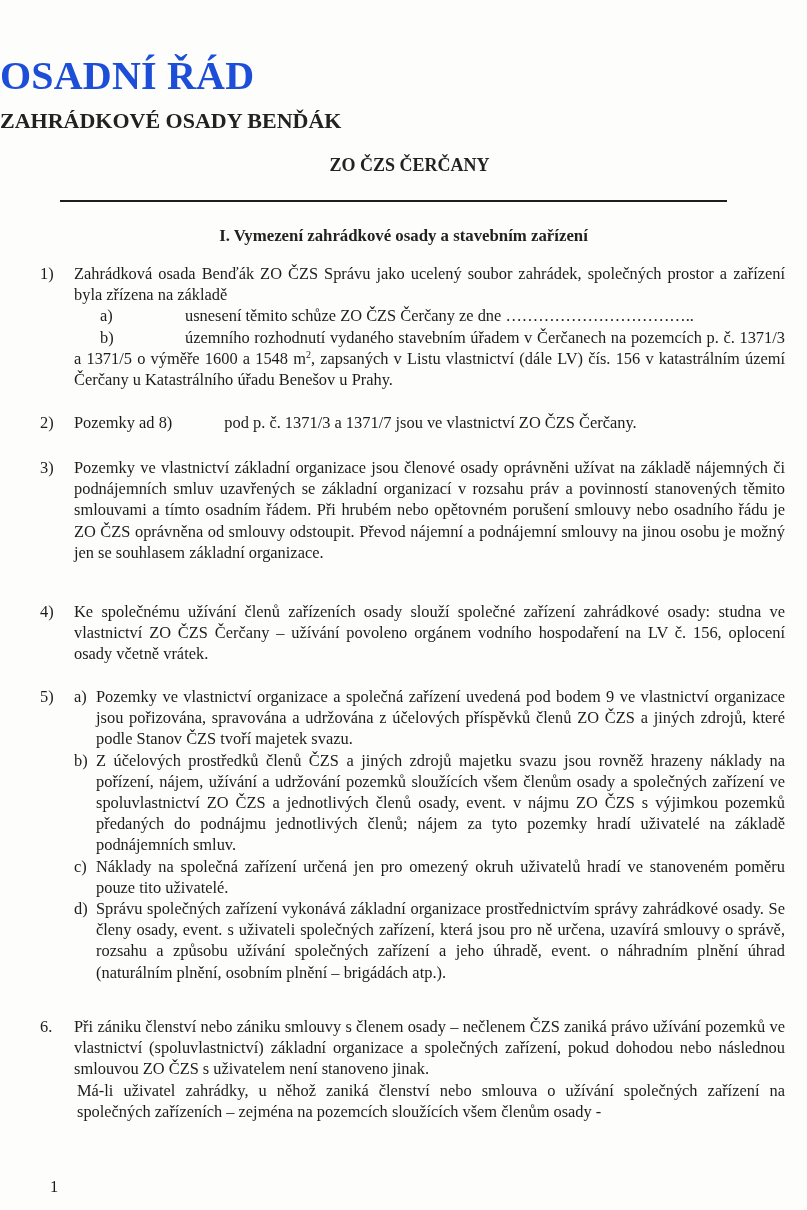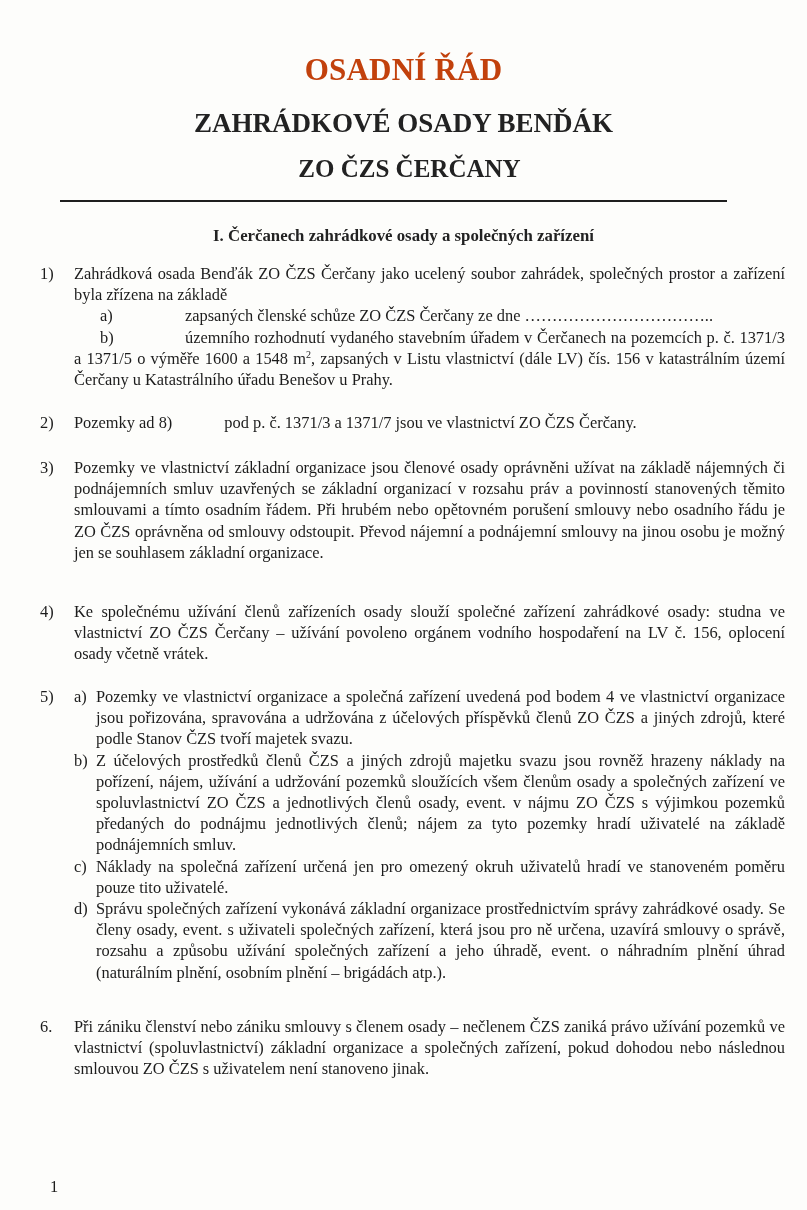--- a/index.html
+++ b/index.html
@@ -8,30 +8,30 @@
       height: 1210px;
       background: #fdfdfb;
       font-family: "Liberation Serif", "DejaVu Serif", serif;
       color: #1c1c1c;
       position: relative;
       overflow: hidden;
     }
     .page { position: absolute; inset: 0; }
     .title {
       position: absolute; left: 0; right: 0; top: 52px;
-      text-align: center; font-weight: bold; font-size: 31px;
-      letter-spacing: 0.2px; color: #c2410c;
+      text-align: left; font-weight: bold; font-size: 40px;
+      letter-spacing: 0.2px; color: #1d4ed8;
     }
     .subtitle {
       position: absolute; left: 0; right: 0; top: 108px;
-      text-align: center; font-weight: bold; font-size: 27px; color: #222;
+      text-align: left; font-weight: bold; font-size: 22px; color: #222;
     }
     .subtitle2 {
       position: absolute; left: 12px; right: 0; top: 155px;
-      text-align: center; font-weight: bold; font-size: 25px; color: #222;
+      text-align: center; font-weight: bold; font-size: 18px; color: #222;
     }
     .rule {
       position: absolute; left: 60px; top: 200px; width: 667px; height: 2px;
       background: #1e1e1e;
     }
     .section-heading {
       position: absolute; left: 0; right: 0; top: 226px;
       text-align: center; font-weight: bold; font-size: 16.8px; color: #222;
     }
     .body-text { font-size: 16.4px; line-height: 21.2px; }
@@ -52,29 +52,29 @@
 </head>
 <body>
 
 <div class="page">
 
   <div class="title">OSADNÍ ŘÁD</div>
   <div class="subtitle">ZAHRÁDKOVÉ OSADY BENĎÁK</div>
   <div class="subtitle2">ZO ČZS ČERČANY</div>
   <div class="rule"></div>
 
-  <div class="section-heading">I. Čerčanech zahrádkové osady a společných zařízení</div>
+  <div class="section-heading">I. Vymezení zahrádkové osady a stavebním zařízení</div>
 
   <div class="block body-text" style="top:263px;">
     <div class="item">
       <span class="num">1)</span>
-      <span>Zahrádková osada Benďák ZO ČZS Čerčany jako ucelený soubor zahrádek, společných prostor a zařízení byla zřízena na základě</span>
+      <span>Zahrádková osada Benďák ZO ČZS Správu jako ucelený soubor zahrádek, společných prostor a zařízení byla zřízena na základě</span>
     </div>
     <div class="sub sub-ab">
-      <span class="lbl">a)</span><span class="txt">zapsaných členské schůze ZO ČZS Čerčany ze dne ……………………………..</span>
+      <span class="lbl">a)</span><span class="txt">usnesení těmito schůze ZO ČZS Čerčany ze dne ……………………………..</span>
     </div>
     <div class="sub sub-ab">
       <div class="cont"><span class="lbl">b)</span><span>územního rozhodnutí vydaného stavebním úřadem v Čerčanech na pozemcích p. č. 1371/3 a 1371/5 o výměře 1600 a 1548 m</span><sup>2</sup><span>, zapsaných v Listu vlastnictví (dále LV) čís. 156 v katastrálním území Čerčany u Katastrálního úřadu Benešov u Prahy.</span></div>
     </div>
   </div>
 
   <div class="block body-text" style="top:412px;">
     <div class="item">
       <span class="num">2)</span>
       <span>Pozemky ad 8)</span><span class="gap-tab"></span><span>pod p. č. 1371/3 a 1371/7 jsou ve vlastnictví ZO ČZS Čerčany.</span>
@@ -94,37 +94,40 @@
       <span>Ke společnému užívání členů zařízeních osady slouží společné zařízení zahrádkové osady: studna ve vlastnictví ZO ČZS Čerčany – užívání povoleno orgánem vodního hospodaření na LV č. 156, oplocení osady včetně vrátek.</span>
     </div>
   </div>
 
   <div class="block body-text" style="top:686px;">
     <div class="item" style="padding-left:0;">
       <span class="num">5)</span>
     </div>
     <div class="sub-5">
       <span class="lbl">a)</span>
-      <span>Pozemky ve vlastnictví organizace a společná zařízení uvedená pod bodem 4 ve vlastnictví organizace jsou pořizována, spravována a udržována z účelových příspěvků členů ZO ČZS a jiných zdrojů, které podle Stanov ČZS tvoří majetek svazu.</span>
+      <span>Pozemky ve vlastnictví organizace a společná zařízení uvedená pod bodem 9 ve vlastnictví organizace jsou pořizována, spravována a udržována z účelových příspěvků členů ZO ČZS a jiných zdrojů, které podle Stanov ČZS tvoří majetek svazu.</span>
     </div>
     <div class="sub-5">
       <span class="lbl">b)</span>
       <span>Z účelových prostředků členů ČZS a jiných zdrojů majetku svazu jsou rovněž hrazeny náklady na pořízení, nájem, užívání a udržování pozemků sloužících všem členům osady a společných zařízení ve spoluvlastnictví ZO ČZS a jednotlivých členů osady, event. v nájmu ZO ČZS s výjimkou pozemků předaných do podnájmu jednotlivých členů; nájem za tyto pozemky hradí uživatelé na základě podnájemních smluv.</span>
     </div>
     <div class="sub-5">
       <span class="lbl">c)</span>
       <span>Náklady na společná zařízení určená jen pro omezený okruh uživatelů hradí ve stanoveném poměru pouze tito uživatelé.</span>
     </div>
     <div class="sub-5">
       <span class="lbl">d)</span>
       <span>Správu společných zařízení vykonává základní organizace prostřednictvím správy zahrádkové osady. Se členy osady, event. s uživateli společných zařízení, která jsou pro ně určena, uzavírá smlouvy o správě, rozsahu a způsobu užívání společných zařízení a jeho úhradě, event. o náhradním plnění úhrad (naturálním plnění, osobním plnění – brigádách atp.).</span>
     </div>
   </div>
 
   <div class="block body-text" style="top:1016px;">
     <div class="item">
       <span class="num">6.</span>
       <span>Při zániku členství nebo zániku smlouvy s členem osady – nečlenem ČZS zaniká právo užívání pozemků ve vlastnictví (spoluvlastnictví) základní organizace a společných zařízení, pokud dohodou nebo následnou smlouvou ZO ČZS s uživatelem není stanoveno jinak.</span>
     </div>
+    <div class="item" style="padding-left:37px;">
+      <span>Má-li uživatel zahrádky, u něhož zaniká členství nebo smlouva o užívání společných zařízení na společných zařízeních – zejména na pozemcích sloužících všem členům osady -</span>
+    </div>
   </div>
 
   <div class="page-number">1</div>
 </div>
 
 </body></html>

